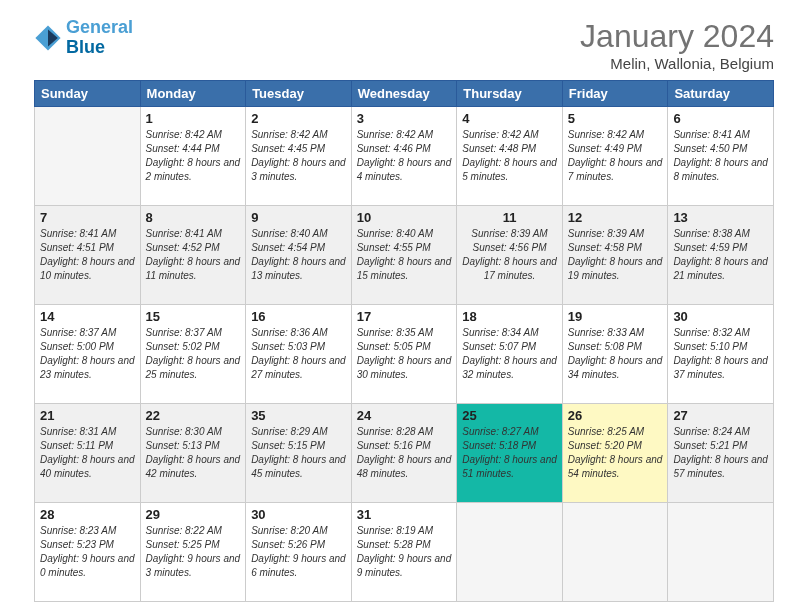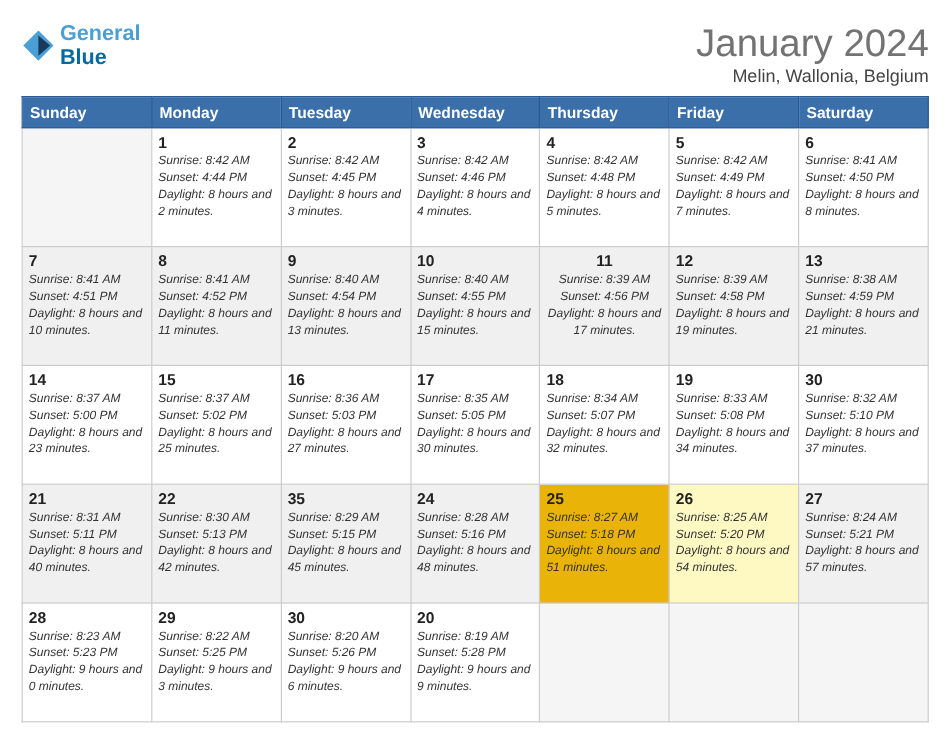--- a/index.html
+++ b/index.html
@@ -6,21 +6,21 @@
     body {
       font-family: Arial, sans-serif;
       background: #fff;
       width: 792px;
       height: 612px;
       overflow: hidden;
     }
     .page {
       width: 792px;
       height: 612px;
-      padding: 18px 18px 10px 18px;
+      padding: 18px 18px 10px 34px;
       display: flex;
       flex-direction: column;
     }
     .header {
       display: flex;
       justify-content: space-between;
       align-items: flex-start;
       margin-bottom: 8px;
     }
     .logo {
@@ -226,21 +226,21 @@
             <div class="cell-info">Sunrise: 8:30 AM<br>Sunset: 5:13 PM<br>Daylight: 8 hours and 42 minutes.</div>
           </td>
           <td style="background-color: rgb(240, 240, 240);">
             <span class="day-num">35</span>
             <div class="cell-info">Sunrise: 8:29 AM<br>Sunset: 5:15 PM<br>Daylight: 8 hours and 45 minutes.</div>
           </td>
           <td style="background-color: rgb(240, 240, 240);">
             <span class="day-num">24</span>
             <div class="cell-info">Sunrise: 8:28 AM<br>Sunset: 5:16 PM<br>Daylight: 8 hours and 48 minutes.</div>
           </td>
-          <td style="background-color: #eab308;">
+          <td style="background-color: #14b8a6;">
             <span class="day-num">25</span>
             <div class="cell-info">Sunrise: 8:27 AM<br>Sunset: 5:18 PM<br>Daylight: 8 hours and 51 minutes.</div>
           </td>
           <td style="background-color: #fef9c3;">
             <span class="day-num">26</span>
             <div class="cell-info">Sunrise: 8:25 AM<br>Sunset: 5:20 PM<br>Daylight: 8 hours and 54 minutes.</div>
           </td>
           <td style="background-color: rgb(240, 240, 240);">
             <span class="day-num">27</span>
             <div class="cell-info">Sunrise: 8:24 AM<br>Sunset: 5:21 PM<br>Daylight: 8 hours and 57 minutes.</div>
@@ -253,21 +253,21 @@
           </td>
           <td style="background-color: rgb(255, 255, 255);">
             <span class="day-num">29</span>
             <div class="cell-info">Sunrise: 8:22 AM<br>Sunset: 5:25 PM<br>Daylight: 9 hours and 3 minutes.</div>
           </td>
           <td style="background-color: rgb(255, 255, 255);">
             <span class="day-num">30</span>
             <div class="cell-info">Sunrise: 8:20 AM<br>Sunset: 5:26 PM<br>Daylight: 9 hours and 6 minutes.</div>
           </td>
           <td style="background-color: rgb(255, 255, 255);">
-            <span class="day-num">20</span>
+            <span class="day-num">31</span>
             <div class="cell-info">Sunrise: 8:19 AM<br>Sunset: 5:28 PM<br>Daylight: 9 hours and 9 minutes.</div>
           </td>
           <td class="empty-cell" style="background-color: rgb(245, 245, 245);"></td>
           <td class="empty-cell" style="background-color: rgb(245, 245, 245);"></td>
           <td class="empty-cell" style="background-color: rgb(245, 245, 245);"></td>
         </tr>
       </tbody>
   </table>
 </div>
 

